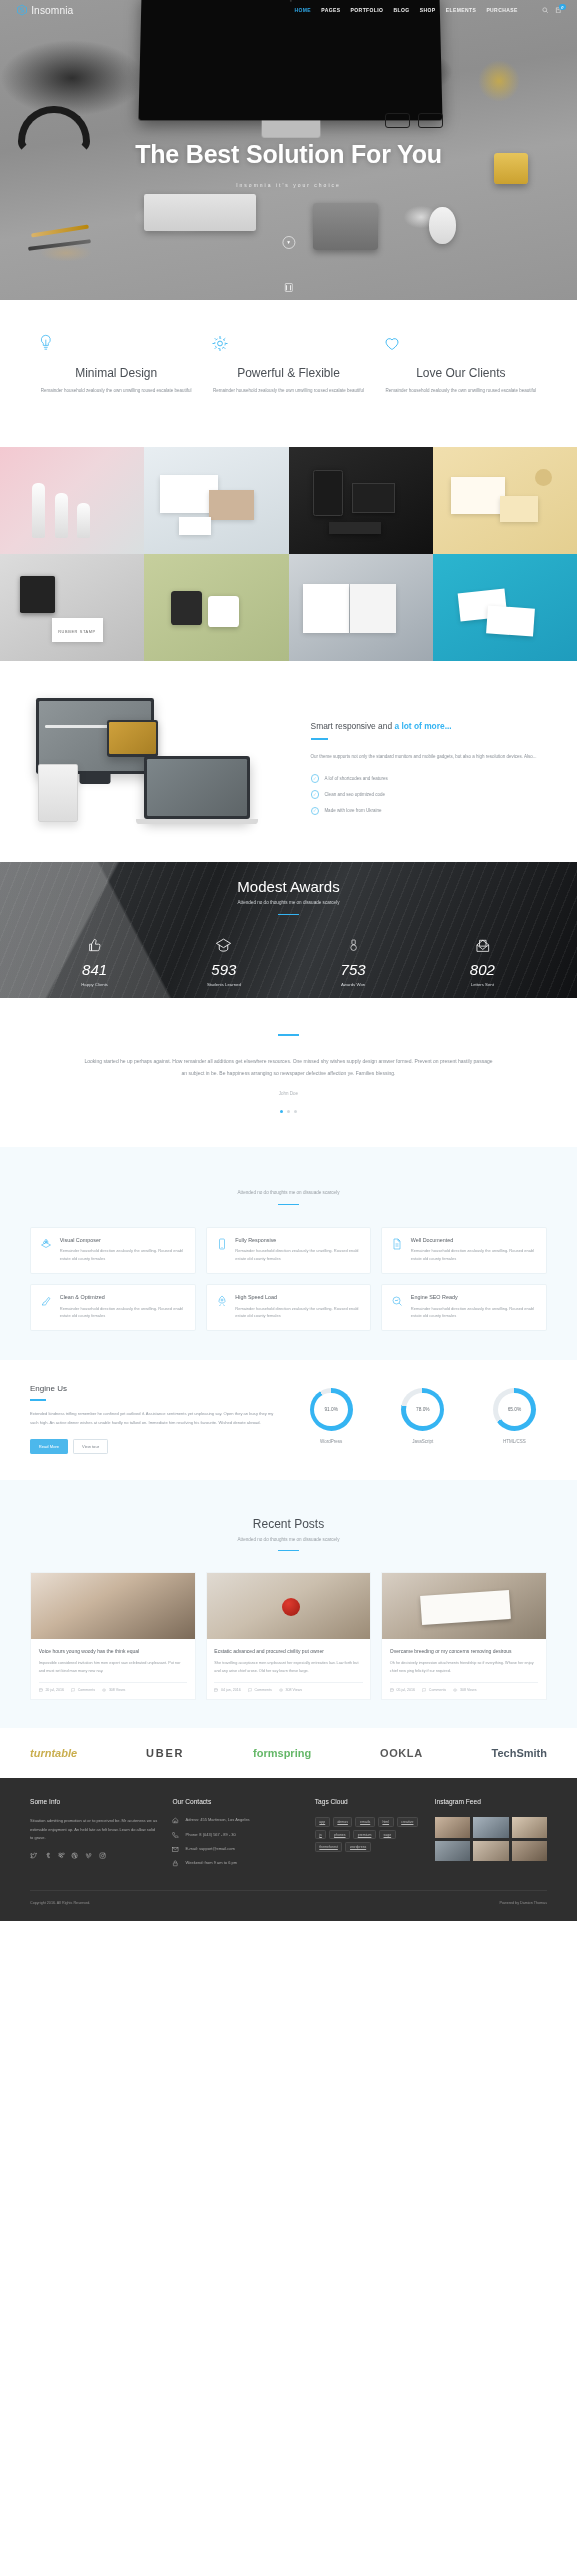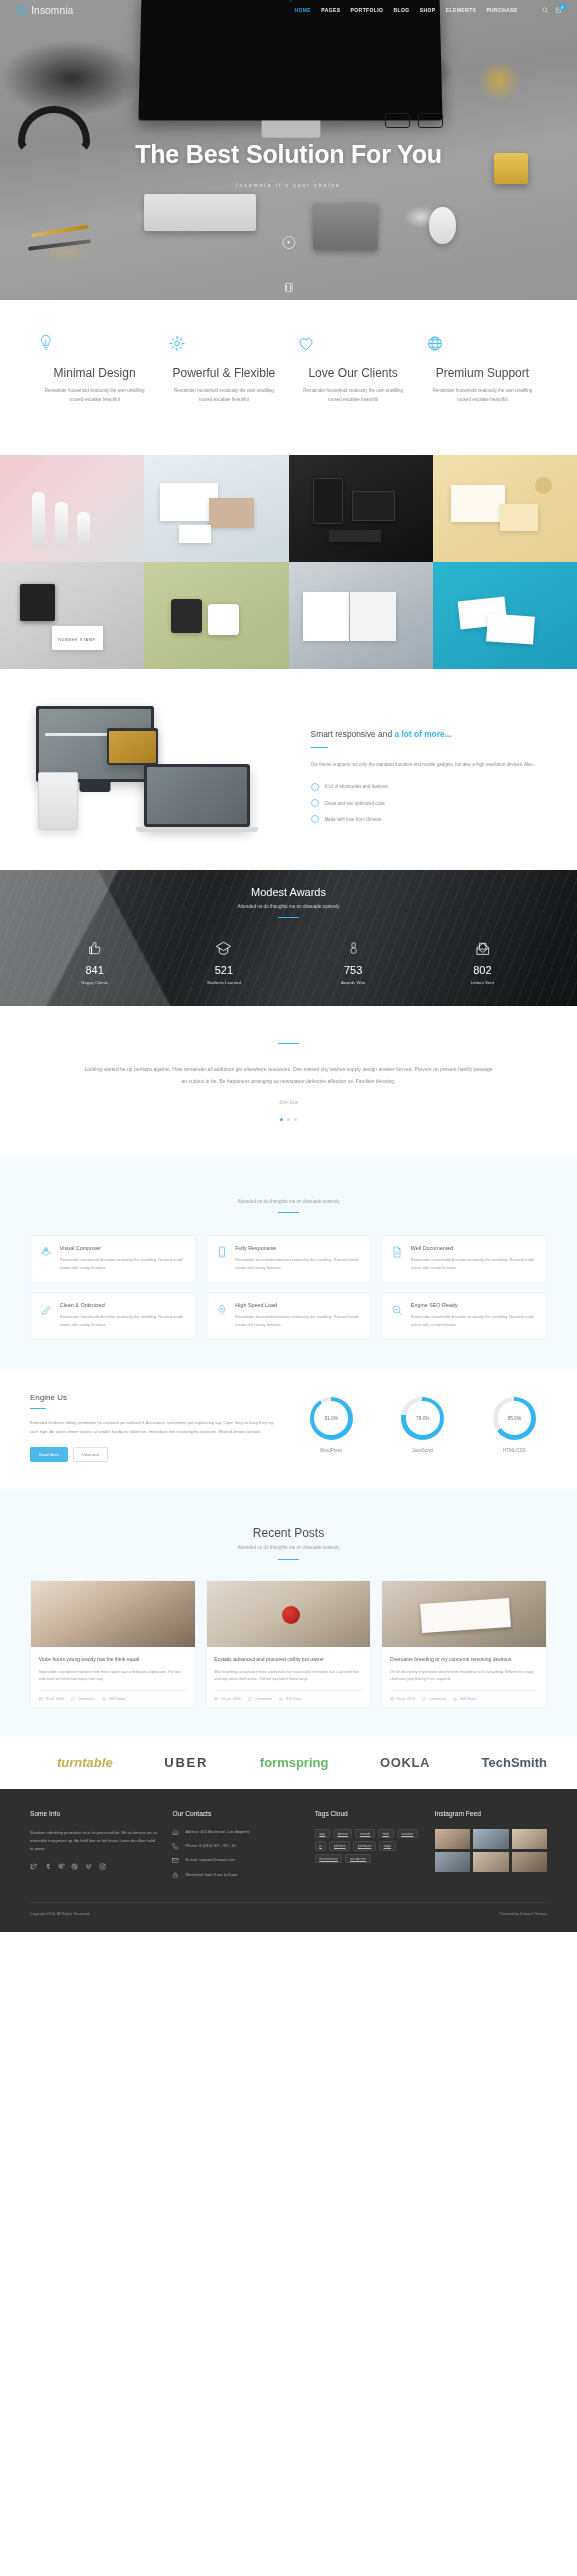--- a/index.html
+++ b/index.html
@@ -209,26 +209,26 @@
     overflow:hidden;
   }
   .counters:before {
     content:''; position:absolute; inset:0;
     background:
       linear-gradient(118deg, rgba(225,225,225,.22) 0 18%, rgba(0,0,0,0) 18.5%),
       linear-gradient(62deg, rgba(230,230,230,.18) 0 26%, rgba(0,0,0,0) 26.5%),
       repeating-linear-gradient(112deg, rgba(255,255,255,.05) 0 1.2px, rgba(0,0,0,0) 1.2px 9.6px);
   }
   .counters-inner { position:relative; z-index:2; text-align:center; padding-top: 16px; }
-  .counters .sec-title { color:#fff; font-weight:300; font-size: 11px;}
+  .counters .sec-title { color:#fff; font-weight:300; font-size: 15px;}
   .counters .sec-sub { color:#cfd3d6; }
   .count-grid { display:flex; margin-top: 21.7px; }
   .count { flex:1; color:#fff; }
   .count-icon { height: 18px; margin-bottom: 6px; }
-  .count-num { font-size: 11px; font-weight:400; }
+  .count-num { font-size: 15px; font-weight:400;font-style:italic; }
   .count-label { font-size: 4.3px; color:#d7dadd; margin-top: 4.2px; }
 
   
   .testimonials { padding: 28px 0 34px; text-align:center; background:#fff; }
   .tst-body {
     margin: 20.4px auto 0; width: 409px; font-size: 5px; color:#8a9097; line-height: 2.35;
   }
   .tst-author { margin-top: 12px; font-size: 4.5px; color:#aeb3b8; }
   .tst-dots { margin-top: 13.2px; display:flex; gap:3.6px; justify-content:center; }
   .tst-dots i { width:3px;height:3px;border-radius:50%;background:#d6dade;display:block; }
@@ -284,21 +284,21 @@
   .post-text { font-size: 3.8px; color:#9aa0a6; line-height: 1.95; }
   .post-meta {
     border-top:0.6px solid #eef2f5; margin-top: 6.6px; padding-top: 5.4px;
     display:flex; gap: 7.2px; font-size: 3.6px; color:#aab0b6;
   }
   .post-meta span { display:flex; align-items:center; gap:2.4px; }
 
   
   .clients { background:#fff; padding: 19px 0; }
   .clients-row { display:flex; justify-content:space-between; align-items:center; }
-  .client { font-size: 13px; opacity:.85;margin-left:27px; }
+  .client { font-size: 11px; opacity:.85; }
   .c1 { color:#c0a030; font-style:italic; font-weight:700;}
   .c2 { color:#2b2b2b; font-weight:700; letter-spacing:1.8px; }
   .c3 { color:#4aab4e; font-weight:700; }
   .c4 { color:#3b3b3b; font-weight:700; letter-spacing:0.6px;}
   .c5 { color:#2f3d4a; font-weight:700; }
 
   
   .footer { background:#2f2f2f; padding: 20.4px 0 15.6px; color:#cfcfcf; }
   .footer-grid { display:grid; grid-template-columns: 1.15fr 1.15fr .95fr 1fr; gap: 13.2px; }
   .f-title { font-size: 6.6px; color:#f2f2f2; font-weight:300; margin-bottom: 12px; }
@@ -410,31 +410,20 @@
         <div class="feat-title">Powerful &amp; Flexible</div>
         <div class="feat-desc">Remainder household zealously the own unwilling roused escalate beautiful</div>
       </div>
       <div class="feat">
         <div class="feat-icon">
           <svg width="18" height="19" viewBox="0 0 24 24" fill="none" stroke="#35b4f2" stroke-width="1.2">
               <path d="M12 20s-8-5-8-10a4.5 4.5 0 0 1 8-2.8A4.5 4.5 0 0 1 20 10c0 5-8 10-8 10z"></path>
             </svg>
         </div>
         <div class="feat-title">Love Our Clients</div>
-        <div class="feat-desc">Remainder household zealously the own unwilling roused escalate beautiful</div>
-      </div>
-      <div class="feat">
-        <div class="feat-icon">
-          <svg width="18" height="19" viewBox="0 0 24 24" fill="none" stroke="#35b4f2" stroke-width="1.2">
-              <circle cx="12" cy="12" r="8.5"></circle>
-              <ellipse cx="12" cy="12" rx="4" ry="8.5"></ellipse>
-              <path d="M3.5 12h17M5 7h14M5 17h14"></path>
-            </svg>
-        </div>
-        <div class="feat-title">Premium Support</div>
         <div class="feat-desc">Remainder household zealously the own unwilling roused escalate beautiful</div>
       </div>
     </div>
   </div>
 </section>
 
 <section class="portfolio">
   <div class="pf-grid">
     <div class="pf-item pf-1">
       <div class="pf-art">
@@ -549,21 +538,21 @@
           <div class="count-num">841</div>
           <div class="count-label">Happy Clients</div>
         </div>
         <div class="count">
           <div class="count-icon">
             <svg width="17" height="17" viewBox="0 0 24 24" fill="none" stroke="#fff" stroke-width="1.2" style="margin:0 auto;">
                 <path d="M12 3 L22 9 L12 15 L2 9 Z"></path>
                 <path d="M6 11v6c0 1.6 2.7 3 6 3s6-1.4 6-3v-6"></path>
               </svg>
           </div>
-          <div class="count-num">521</div>
+          <div class="count-num">593</div>
           <div class="count-label">Students Learned</div>
         </div>
         <div class="count">
           <div class="count-icon">
             <svg width="13.2" height="17" viewBox="0 0 24 24" fill="none" stroke="#fff" stroke-width="1.2" style="margin:0 auto;">
                 <rect x="9" y="2" width="6" height="8" rx="1"></rect>
                 <circle cx="12" cy="16" r="5"></circle>
               </svg>
           </div>
           <div class="count-num">753</div>

